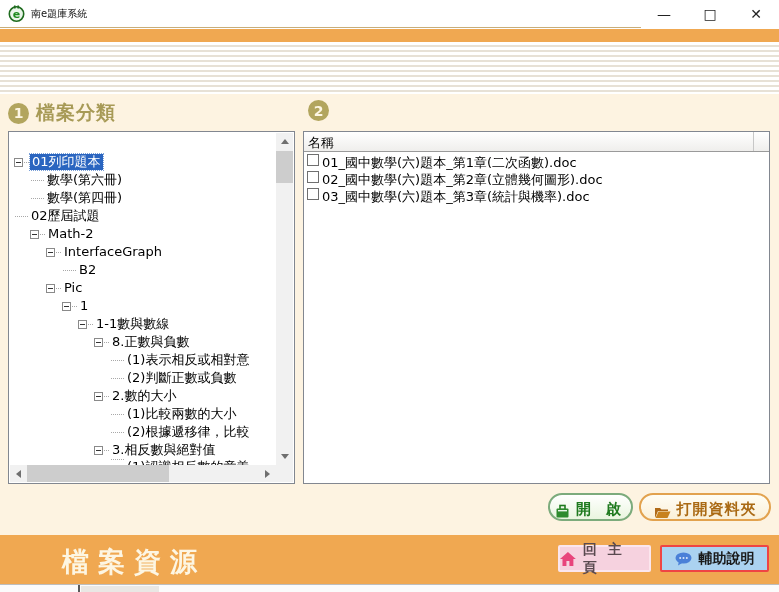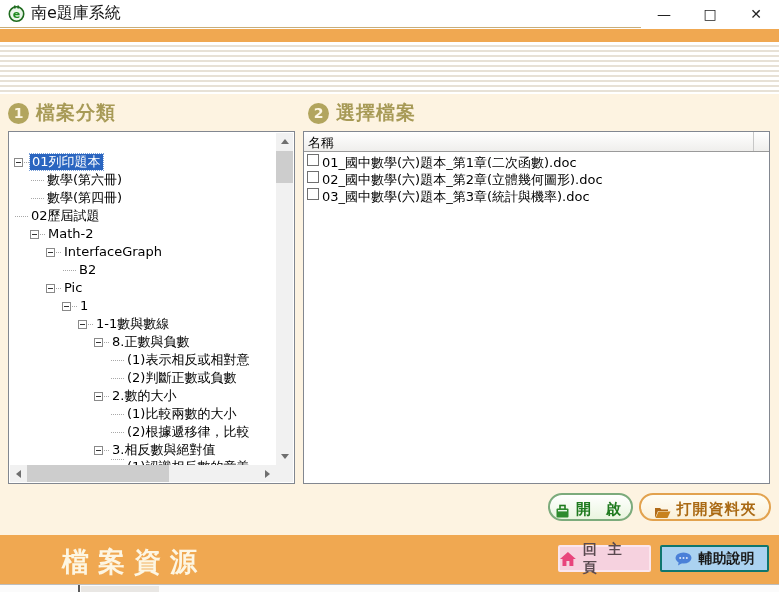--- a/index.html
+++ b/index.html
@@ -10,21 +10,21 @@
     background:#ffffff;
     overflow:hidden;
   }
   
   .titlebar {
     position:absolute; left:0; top:0; width:779px; height:28px;
     background:#ffffff; display:flex; align-items:center;
     border-bottom:1px solid #c9ae7a;
   }
   .app-icon { width:17px; height:17px; margin-left:8px; flex:none; }
-  .win-title { font-size:16px; color:#111; margin-left:6px; }
+  .win-title { font-size:10px; color:#111; margin-left:6px; }
   .win-controls { position:absolute; right:0; top:0; height:28px; display:flex; }
   .win-btn {
     width:46px; height:28px; display:flex; align-items:center; justify-content:center;
     font-size:14px; color:#222; cursor:default; background:#fff;
   }
   
   .orange-band { position:absolute; left:0; top:29px; width:779px; height:13px; background:#f0a851; }
   .striped-band {
     position:absolute; left:0; top:42px; width:779px; height:52px;
     background:repeating-linear-gradient(180deg,#ffffff 0 3px,#e7e1d6 3px 5px);
@@ -91,21 +91,21 @@
   .footer { position:absolute; left:0; top:535px; width:779px; height:49px; background:#f0a851; }
   .footer-title {
     position:absolute; left:62px; top:9px; font-size:27px; font-weight:bold;
     color:#fdf6e3; letter-spacing:9px;
   }
   .footer-btn {
     position:absolute; top:10px; height:27px; display:flex; align-items:center; justify-content:center;
     gap:7px; font-size:14px; font-weight:bold; border-radius:2px; cursor:default;
   }
   .home-btn { left:558px; width:93px; background:#f6d2df; border:2px solid #fbe6ee; color:#5a4a50; letter-spacing:3px; }
-  .help-btn { left:660px; width:109px; background:#abd2f0; border:2px solid #0f766e; color:#1a1a1a; }
+  .help-btn { left:660px; width:109px; background:#abd2f0; border:2px solid #ef4444; color:#1a1a1a; }
   
   .bottom-strip { position:absolute; left:0; top:584px; width:779px; height:8px; background:#fbfbfb; border-top:1px solid #bdbdbd; }
   .strip-tick { position:absolute; left:78px; top:0; width:2px; height:8px; background:#5a5a5a; }
   .strip-seg { position:absolute; left:81px; top:1px; width:78px; height:7px; background:#e9e7e4; }
 </style>
 </head>
 <body>
 
 <div class="titlebar">
   <svg class="app-icon" viewBox="0 0 17 17">
@@ -125,21 +125,20 @@
 <div class="orange-band"></div>
 <div class="striped-band"></div>
 <div class="main-bg"></div>
 
 <div class="section-header left">
   <span class="step-badge">1</span>
   <span class="section-title">檔案分類</span>
 </div>
 <div class="section-header right">
   <span class="step-badge">2</span>
-  <span class="section-title">選擇檔案</span>
 </div>
 
 <div class="panel tree-panel">
   <div class="tree-body" id="tree-rows">
       <div class="tree-row selected">
         <span class="indent" style="width: 4px;"></span>
         <span class="expand-box"></span>
         <span class="stub short"></span>
         <span class="tree-label">01列印題本</span>
       </div>

